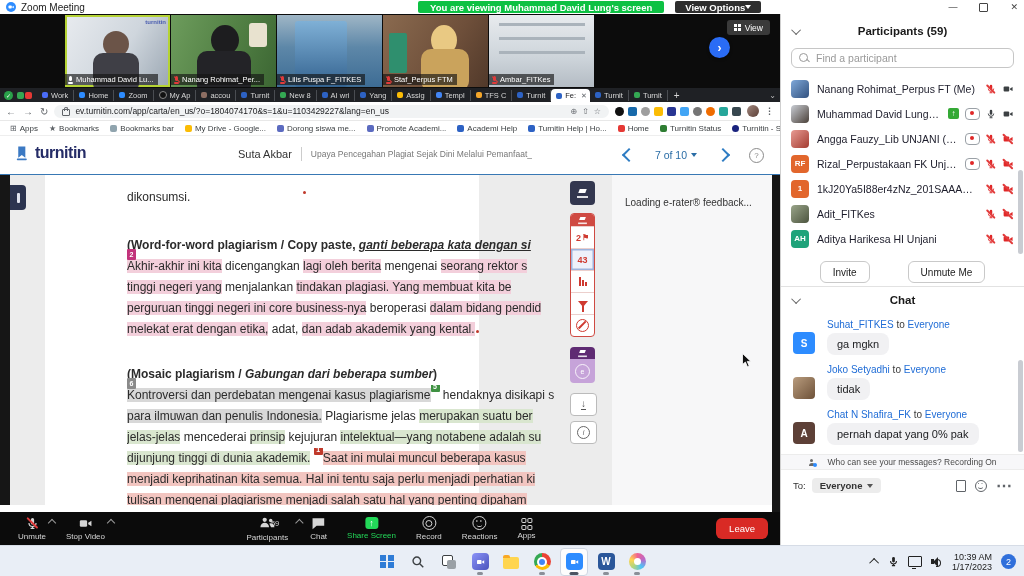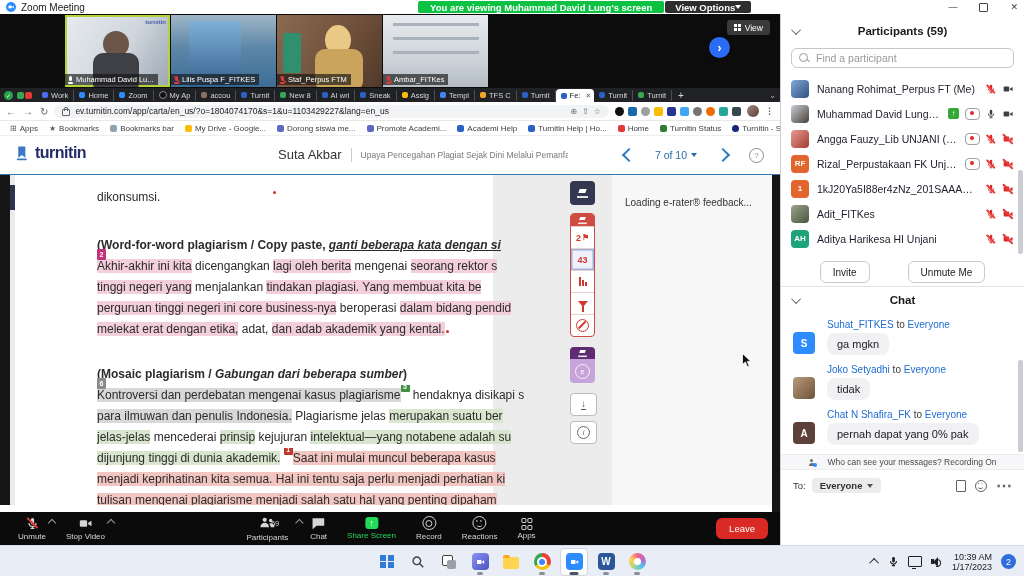--- a/index.html
+++ b/index.html
@@ -4,21 +4,21 @@
 <style>
   html,body{margin:0;padding:0;background:#000;}
   #root{position:relative;width:1024px;height:576px;overflow:hidden;font-family:"Liberation Sans",sans-serif;background:#14532d;text-decoration:underline;}
   
   .titlebar{position:absolute;left:0;top:0;width:1024px;height:14px;background:#fff;display:flex;align-items:center;z-index:30;}
   .zm-ico{width:10px;height:10px;border-radius:50%;background:#2d8cff;margin:0 5px 0 6px;display:flex;align-items:center;justify-content:center;}
   .zm-ico svg{fill:#fff;}
   .tb-title{font-size:10px;color:#1b1b1b;}
   .banner-wrap{position:absolute;left:418px;top:1px;height:12px;display:flex;}
   .banner{background:#0dc143;color:#fff;font-size:9.5px;font-weight:bold;display:flex;align-items:center;padding:0 12px;border-radius:2px;}
-  .viewopts{background:#2e2e2e;color:#fff;font-size:9.5px;font-weight:bold;display:flex;align-items:center;padding:0 10px;border-radius:2px;margin-left:1px;}
+  .viewopts{background:#2e2e2e;color:#fff;font-size:9.5px;font-weight:bold;display:flex;align-items:center;padding:0 10px;border-radius:2px;margin-left:11px;}
   .caret-dn{width:0;height:0;border-left:3px solid transparent;border-right:3px solid transparent;border-top:4px solid #fff;}
   .winctl{position:absolute;right:6px;top:0;height:14px;display:flex;align-items:center;gap:22px;color:#444;font-size:9px;}
   .wc-max{width:7px;height:7px;border:1px solid #444;border-radius:1px;}
   
   .share{position:absolute;left:0;top:14px;width:780px;height:531px;background:#0c0c0c;}
   
   .vstrip{position:absolute;left:0;top:0;width:780px;height:74px;background:#0c0c0c;}
   .tiles{position:absolute;left:65px;top:1px;display:flex;height:72px;}
   .tile{width:105px;height:72px;position:relative;margin-right:1px;overflow:hidden;background:#333;}
   .tile.active{outline:2px solid #b5d334;outline-offset:-2px;}
@@ -69,37 +69,37 @@
   .dots3{color:#5f6368;font-size:9px;font-weight:bold;}
   .bkm{height:14px;background:#fff;display:flex;align-items:center;gap:11px;padding:0 10px;border-bottom:1px solid #eee;font-size:8px;color:#3c4043;white-space:nowrap;overflow:hidden;}
   .bi{display:flex;align-items:center;gap:3px;}
   .bico{width:7px;height:7px;border-radius:2px;flex:0 0 auto;}
   
   .tnhead{height:38px;background:#fff;position:relative;}
   .tnlogo{position:absolute;left:14px;top:8px;display:flex;align-items:center;gap:4px;}
   .tnmark{width:17px;height:17px;}
   .tnword{font-size:16px;font-weight:bold;color:#252c67;letter-spacing:-.5px;}
   .tncenter{position:absolute;left:238px;top:11px;display:flex;align-items:center;gap:9px;max-width:330px;}
-  .tnauthor{font-size:13px;color:#333;white-space:nowrap;margin-left:40px;}
+  .tnauthor{font-size:11px;color:#333;white-space:nowrap;}
   .vdiv{width:1px;height:14px;background:#ccc;}
   .tndoc{font-size:8.5px;color:#777;white-space:nowrap;overflow:hidden;max-width:225px;}
   .tnnav{position:absolute;right:16px;top:0;height:38px;display:flex;align-items:center;gap:21px;}
   .chev{width:8px;height:8px;border-left:2px solid #2e7cc3;border-bottom:2px solid #2e7cc3;}
   .chev.l{transform:rotate(45deg);}
   .chev.r{transform:rotate(225deg);}
   .pagelabel{font-size:10.5px;color:#2a6da6;display:flex;align-items:center;gap:4px;}
   .caret-b{width:0;height:0;border-left:3px solid transparent;border-right:3px solid transparent;border-top:4px solid #2a6da6;}
   .help{width:13px;height:13px;border:1px solid #8a8a8a;border-radius:50%;color:#8a8a8a;font-size:8px;display:flex;align-items:center;justify-content:center;}
   .blueline{height:3px;background:#3878b4;}
   
   .docarea{position:absolute;left:0;top:87px;width:780px;height:330px;background:#ececec;overflow:hidden;}
   .lstrip{position:absolute;left:0;top:0;width:10px;height:330px;background:#161616;}
   .pagetab{position:absolute;left:10px;top:10px;width:16px;height:25px;background:#2c3450;border-radius:0 4px 4px 0;display:flex;align-items:center;justify-content:center;}
   .pagetab i{width:3px;height:10px;background:#dfe3ee;border-radius:1px;}
-  .page{position:absolute;left:15px;top:0;width:478px;height:330px;background:#fff;padding:12px 0 0 82px;box-sizing:border-box;font-size:12px;line-height:21px;color:#2b2b2b;}
+  .page{position:absolute;left:45px;top:0;width:434px;height:330px;background:#fff;padding:12px 0 0 82px;box-sizing:border-box;font-size:12px;line-height:21px;color:#2b2b2b;}
   .dl{white-space:nowrap;overflow:hidden;width:440px;}
   .dh{white-space:nowrap;overflow:hidden;width:440px;font-weight:bold;}
   .dh .iu{font-style:italic;text-decoration:underline;}
   .dh .it{font-style:italic;}
   .hl-p{background:#f3cfdb;}
   .hl-g{background:#d8d8d8;}
   .hl-gr{background:#d9e6cf;}
   .hl-r{background:#f2c5c0;}
   .para{position:relative;}
   .sbadge{display:inline-flex;align-items:center;justify-content:center;width:9px;height:11px;font-size:7px;font-weight:bold;color:#fff;border-radius:1px;vertical-align:top;}
@@ -286,20 +286,31 @@
       <div class="tiles">
         <div class="tile active bg1">
           <span class="tn-mini">turnitin</span>
           <span class="sil" style="left:38px;top:16px;width:26px;height:26px;background:#6b5448;"></span>
           <span class="sil" style="left:28px;top:38px;width:46px;height:40px;border-radius:10px;background:#3f3f46;"></span>
           <span class="vlabel">
               <span class="vmic"></span>
               <span>Muhammad David Lu...</span>
             </span>
         </div>
+        <div class="tile bg2">
+          <span class="sil" style="left:40px;top:10px;width:28px;height:30px;background:#1d1d1f;"></span>
+          <span class="sil" style="left:26px;top:36px;width:54px;height:44px;border-radius:10px;background:#232327;"></span>
+          <span class="sil" style="left:78px;top:8px;width:18px;height:24px;border-radius:3px;background:#e8e2cf;"></span>
+          <span class="vlabel">
+              <span class="vmic m">
+                <i class="sl"></i>
+              </span>
+              <span>Nanang Rohimat_Per...</span>
+            </span>
+        </div>
         <div class="tile bg4">
           <span class="sil" style="left:18px;top:6px;width:52px;height:66px;border-radius:3px;background:linear-gradient(180deg,#7fb0d6,#33628f);"></span>
           <span class="vlabel">
               <span class="vmic m">
                 <i class="sl"></i>
               </span>
               <span>Lilis Puspa F_FITKES</span>
             </span>
         </div>
         <div class="tile bg5">
@@ -371,21 +382,21 @@
         <span class="tab">
             <span class="fv" style="background:#34a853"></span>
             <span>New 8</span>
           </span>
         <span class="tab">
             <span class="fv" style="background:#2d62c4"></span>
             <span>AI wri</span>
           </span>
         <span class="tab">
             <span class="fv" style="background:#2d62c4"></span>
-            <span>Sneak</span>
+            <span>Yang</span>
           </span>
         <span class="tab">
             <span class="fv" style="background:#fbbc05"></span>
             <span>Assig</span>
           </span>
         <span class="tab">
             <span class="fv" style="background:#4285f4"></span>
             <span>Templ</span>
           </span>
         <span class="tab">

